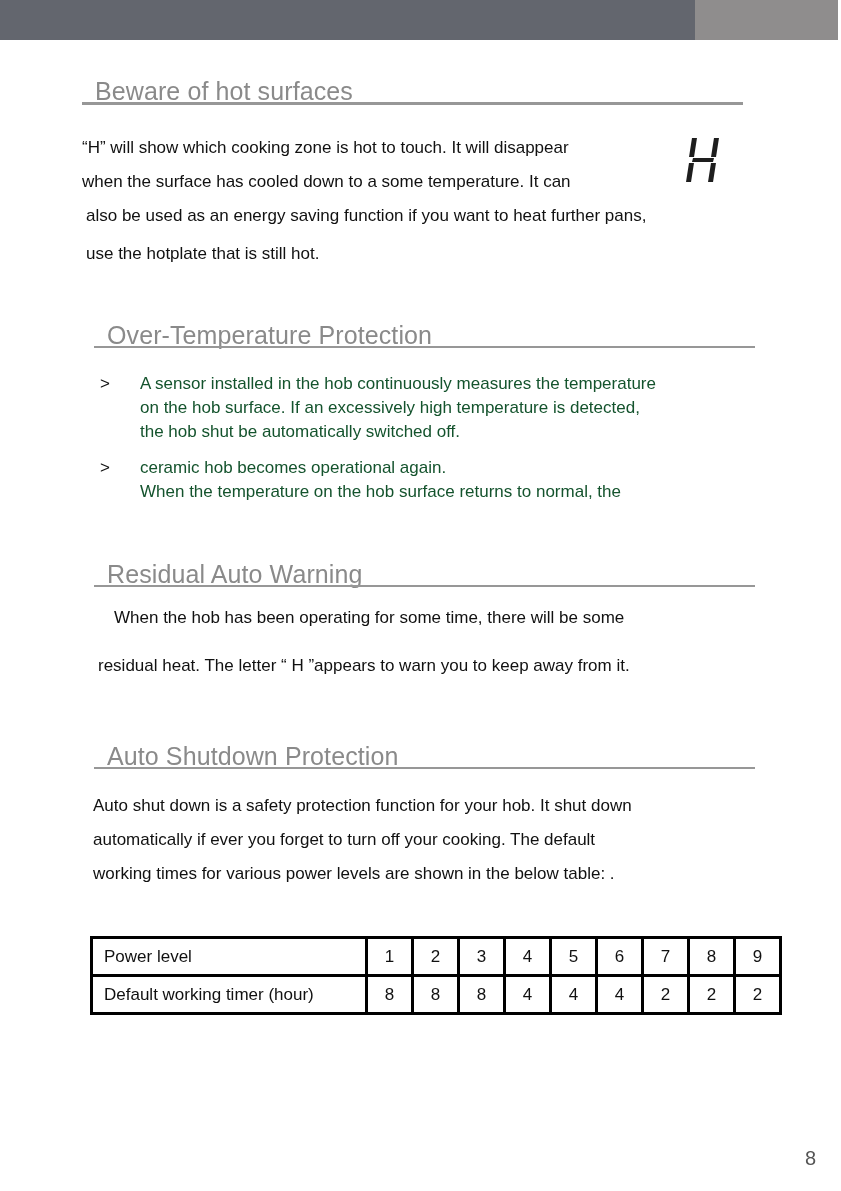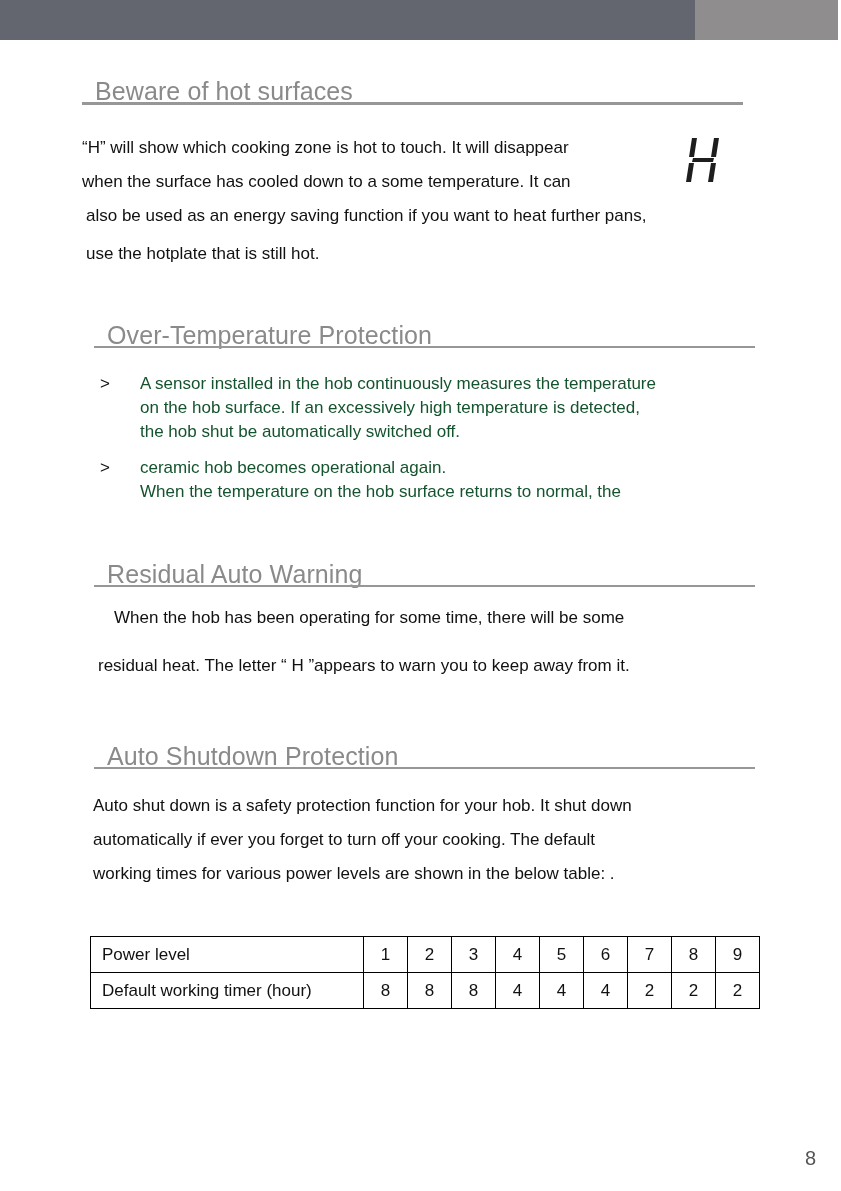--- a/index.html
+++ b/index.html
@@ -38,21 +38,21 @@
       white-space: nowrap;
     }
     .seg-h {
       position: absolute; left: 684px; top: 134px; width: 44px; height: 52px;
     }
     table.timer {
       position: absolute; left: 90px; top: 936px;
       border-collapse: collapse; font-size: 17px; color: #111;
     }
     table.timer td {
-      border: 1px solid #000000; height: 35px; padding: 0;
+      border: 3px solid #000000; height: 35px; padding: 0;
       text-align: center;
     }
     table.timer td.label {
       text-align: left; padding-left: 11px; width: 261px;
     }
     table.timer td.num { width: 43px; }
     .page-number {
       position: absolute; left: 805px; top: 1147px; font-size: 20px; color: #555;
     }
   </style>

